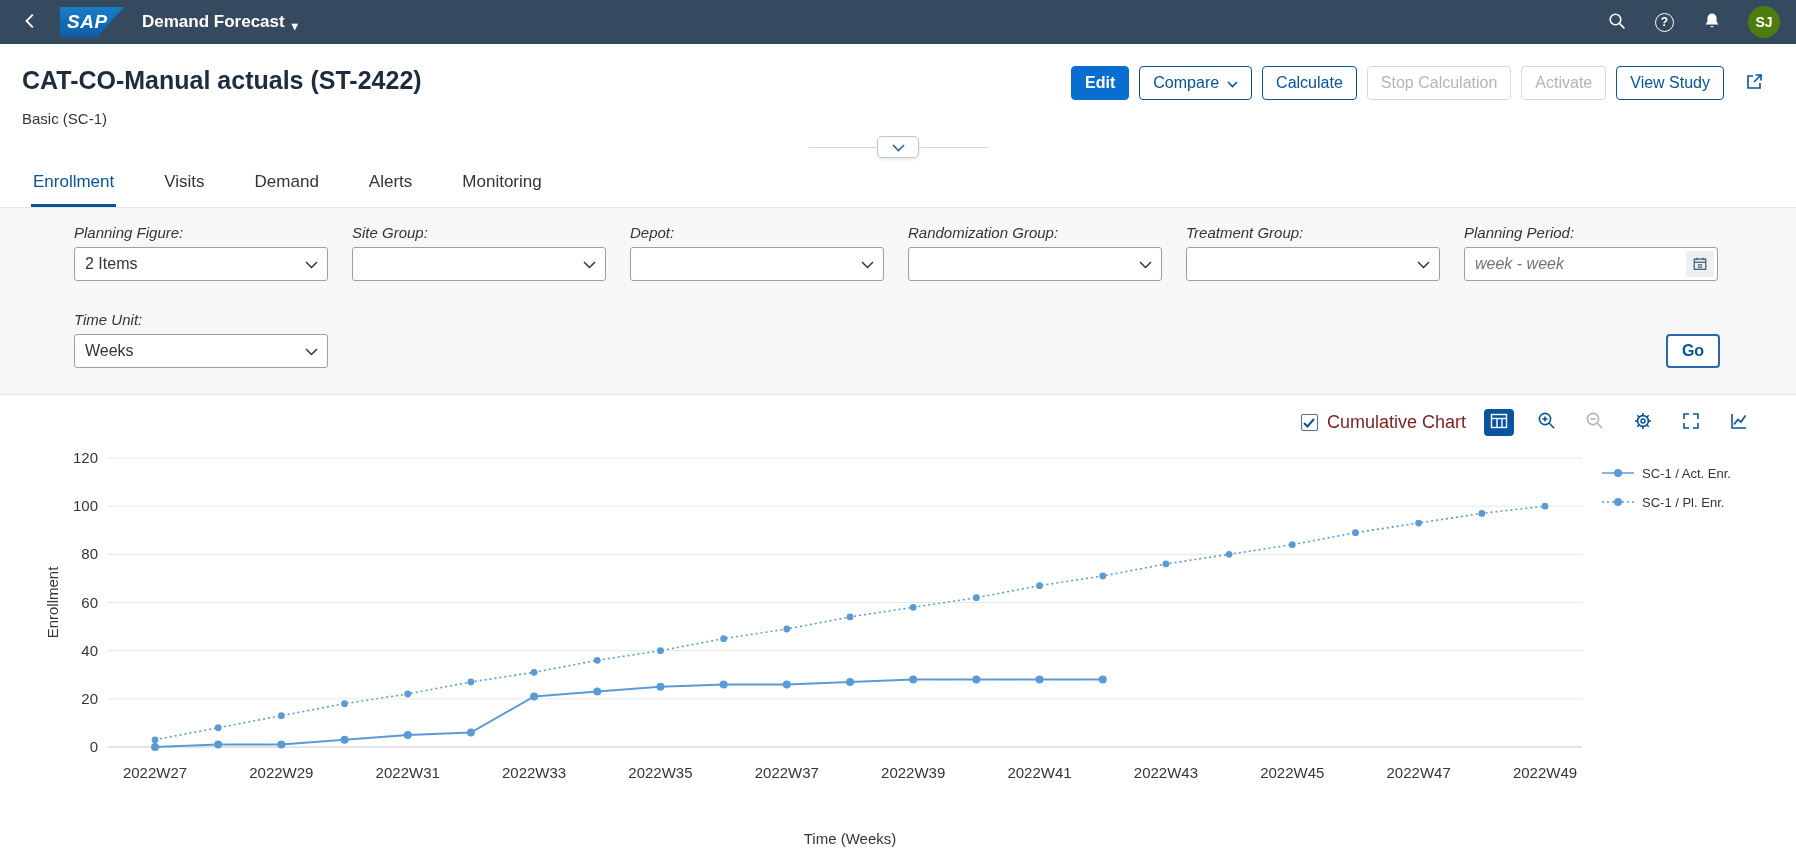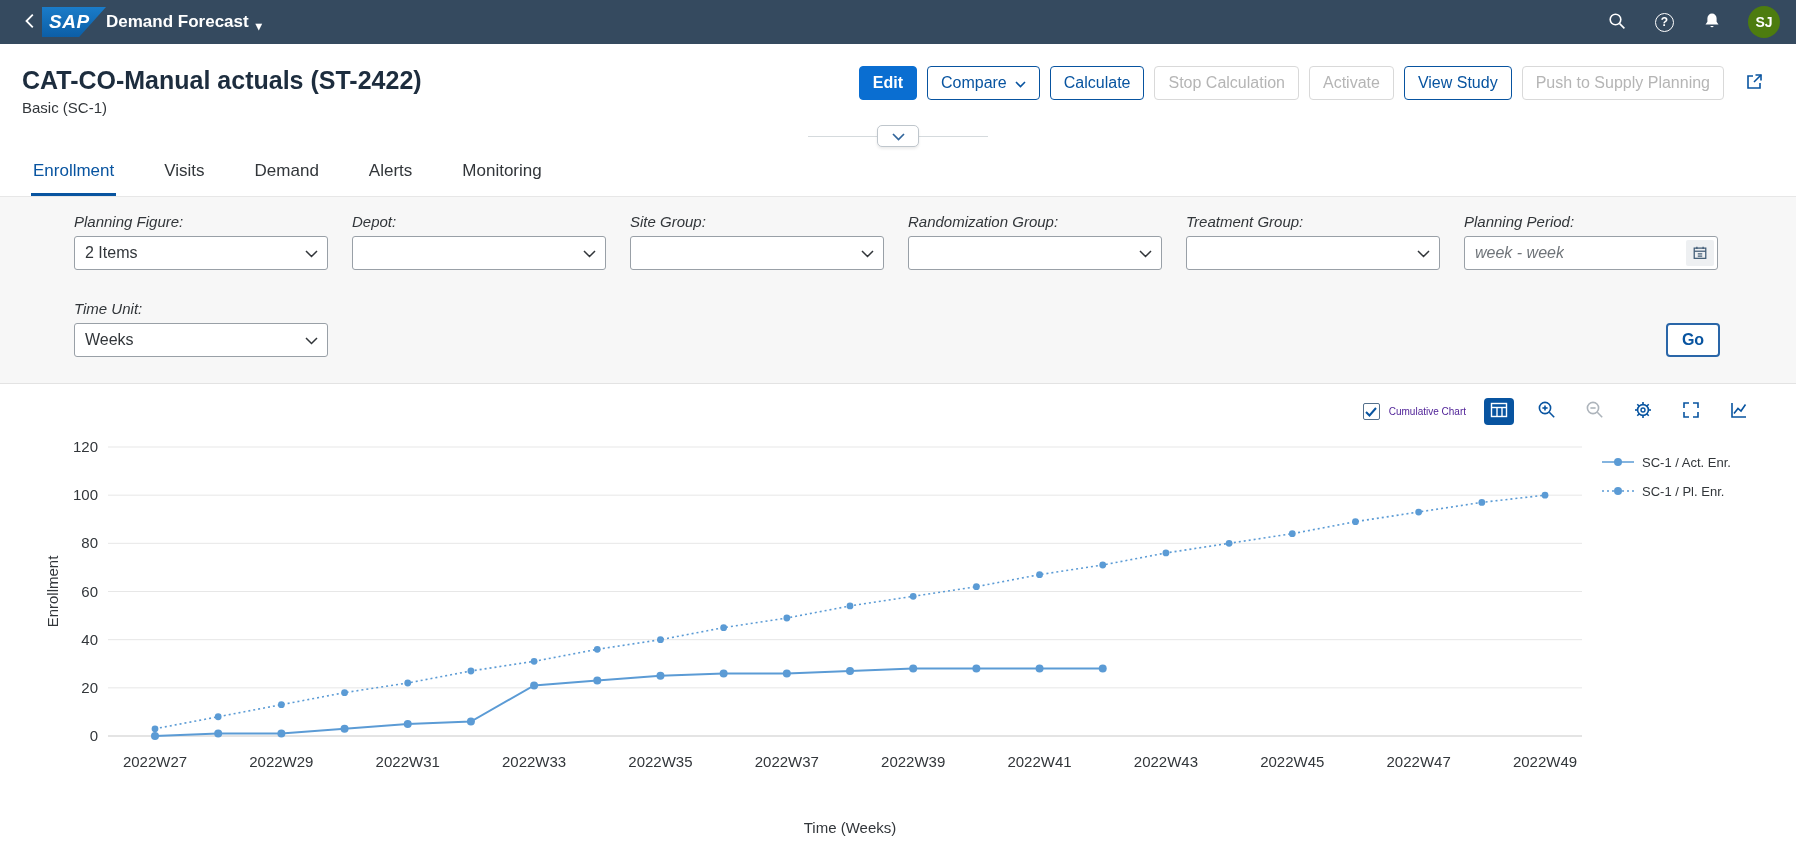--- a/index.html
+++ b/index.html
@@ -2,42 +2,42 @@
 <html><head>
 <meta charset="utf-8">
 <style>
   * { box-sizing: border-box; margin: 0; padding: 0; }
   html,body { width:1796px; height:866px; overflow:hidden; background:#fff;
     font-family:"Liberation Sans", sans-serif; color:#32363a; }
 
   
   .shell-bar { height:44px; background:#354a5f; display:flex; align-items:center;
     justify-content:space-between; padding:0 16px 0 20px; }
-  .shell-left { display:flex; align-items:center; }
+  .shell-left { display:flex; align-items:center; gap:18px; }
   .icon-btn { background:none; border:none; cursor:pointer; display:flex;
     align-items:center; justify-content:center; padding:2px; }
   .sap-logo { width:64px; height:30px; background:linear-gradient(#1a7cc9,#0c5ea6);
     clip-path:polygon(0 0,100% 0,58% 100%,0 100%); display:flex; align-items:center;
     padding-left:7px; }
   .sap-logo span { color:#fff; font-style:italic; font-weight:bold; font-size:19px; letter-spacing:.5px; }
   .shell-title { display:flex; align-items:flex-end; gap:7px; background:none; border:none;
     color:#fff; font-size:17px; font-weight:bold; cursor:pointer; }
   .shell-title .caret { font-size:12px; line-height:1; }
   .shell-right { display:flex; align-items:center; gap:24px; }
   .help-ring { width:19px; height:19px; border:1.6px solid #fff; border-radius:50%;
     display:flex; align-items:center; justify-content:center; color:#fff; font-size:12px; font-weight:bold; }
   .avatar { width:32px; height:32px; border-radius:50%; background:#4d7c0f; color:#fff;
     font-size:14px; font-weight:bold; display:flex; align-items:center; justify-content:center;
     border:none; cursor:pointer; }
 
   
   .header-row { display:flex; justify-content:space-between; align-items:flex-start;
     padding:22px 30px 0 22px; background:#fff; }
   h1 { font-size:25px; font-weight:bold; color:#1d2d3e; }
-  .subtitle { font-size:15px; margin-top:4px; color:#32363a; }
+  .subtitle { font-size:15px; margin-top:15px; color:#32363a; }
   .header-actions { display:flex; align-items:center; gap:10px; margin-top:0; }
   .btn { height:34px; padding:0 13px; border-radius:4px; font-size:16px; background:#fff;
     border:1px solid #0854a0; color:#0854a0; cursor:pointer; display:flex; align-items:center; gap:8px;
     font-family:"Liberation Sans", sans-serif; white-space:nowrap; }
   .btn.emphasized { background:#0a6ed1; border-color:#0a6ed1; color:#fff; font-weight:bold; }
   .btn.disabled { color:#b5b5b5; border-color:#d9d9d9; cursor:default; }
   .share-btn { margin-left:8px; }
 
   .collapse-row { position:relative; height:24px; margin-top:8px;
     display:flex; align-items:center; justify-content:center; }
@@ -69,21 +69,21 @@
   .go-btn { width:54px; height:34px; background:#fff; border:2px solid #2a66a8; border-radius:4px;
     color:#0854a0; font-weight:bold; font-size:16px; cursor:pointer;
     font-family:"Liberation Sans", sans-serif; }
 
   
   .chart-toolbar { display:flex; justify-content:flex-end; align-items:center; gap:18px;
     padding:14px 42px 4px 0; background:#fff; }
   .cumulative { display:flex; align-items:center; gap:9px; cursor:pointer; }
   .checkbox { width:17px; height:17px; background:#fff; border:1.5px solid #54708c; border-radius:2px;
     display:flex; align-items:center; justify-content:center; }
-  .cumulative .lbl { font-size:10px; color:#4c1d95; }
+  .cumulative .lbl { font-size:18px; color:#7f1d1d; }
   .tool-ic { width:30px; height:27px; display:flex; align-items:center; justify-content:center;
     border-radius:4px; background:none; border:none; cursor:pointer; }
   .tool-ic.active { background:#0854a0; }
 
   
   .chart-wrap { background:#fff; }
   .tick { font-size:15px; fill:#32363a; font-family:"Liberation Sans", sans-serif; }
   .axis-title { font-size:15px; fill:#32363a; font-family:"Liberation Sans", sans-serif; }
   .legend-text { font-size:13px; fill:#32363a; font-family:"Liberation Sans", sans-serif; }
 </style>
@@ -145,21 +145,20 @@
       <span>
         <svg width="11" height="7" viewBox="0 0 11 7">
             <polyline points="1,1 5.5,5.5 10,1" fill="none" stroke="#0854a0" stroke-width="1.6"></polyline>
           </svg>
       </span>
     </button>
     <button class="btn">Calculate</button>
     <button class="btn disabled">Stop Calculation</button>
     <button class="btn disabled">Activate</button>
     <button class="btn">View Study</button>
-    <button class="btn disabled">Push to Supply Planning</button>
     <button class="icon-btn share-btn">
       <span>
         <svg width="20" height="20" viewBox="0 0 20 20">
             <path d="M9 4H4v12h12v-5" fill="none" stroke="#0854a0" stroke-width="1.6"></path>
             <path d="M11.5 3H17v5.5" fill="none" stroke="#0854a0" stroke-width="1.6"></path>
             <line x1="17" y1="3" x2="10" y2="10" stroke="#0854a0" stroke-width="1.6"></line>
           </svg>
       </span>
     </button>
   </div>
@@ -189,30 +188,30 @@
     <div class="filter-field">
       <span class="f-label">Planning Figure:</span>
       <div class="control">
         <span class="val">2 Items</span>
         <span><svg width="13" height="8" viewBox="0 0 13 8">
               <polyline points="1,1 6.5,6.5 12,1" fill="none" stroke="#32363a" stroke-width="1.5"></polyline>
             </svg></span>
       </div>
     </div>
     <div class="filter-field">
+      <span class="f-label">Site Group:</span>
+      <div class="control">
+        <span class="val"></span>
+        <span><svg width="13" height="8" viewBox="0 0 13 8">
+              <polyline points="1,1 6.5,6.5 12,1" fill="none" stroke="#32363a" stroke-width="1.5"></polyline>
+            </svg></span>
+      </div>
+    </div>
+    <div class="filter-field">
       <span class="f-label">Depot:</span>
-      <div class="control">
-        <span class="val"></span>
-        <span><svg width="13" height="8" viewBox="0 0 13 8">
-              <polyline points="1,1 6.5,6.5 12,1" fill="none" stroke="#32363a" stroke-width="1.5"></polyline>
-            </svg></span>
-      </div>
-    </div>
-    <div class="filter-field">
-      <span class="f-label">Site Group:</span>
       <div class="control">
         <span class="val"></span>
         <span><svg width="13" height="8" viewBox="0 0 13 8">
               <polyline points="1,1 6.5,6.5 12,1" fill="none" stroke="#32363a" stroke-width="1.5"></polyline>
             </svg></span>
       </div>
     </div>
     <div class="filter-field">
       <span class="f-label">Randomization Group:</span>
       <div class="control">

